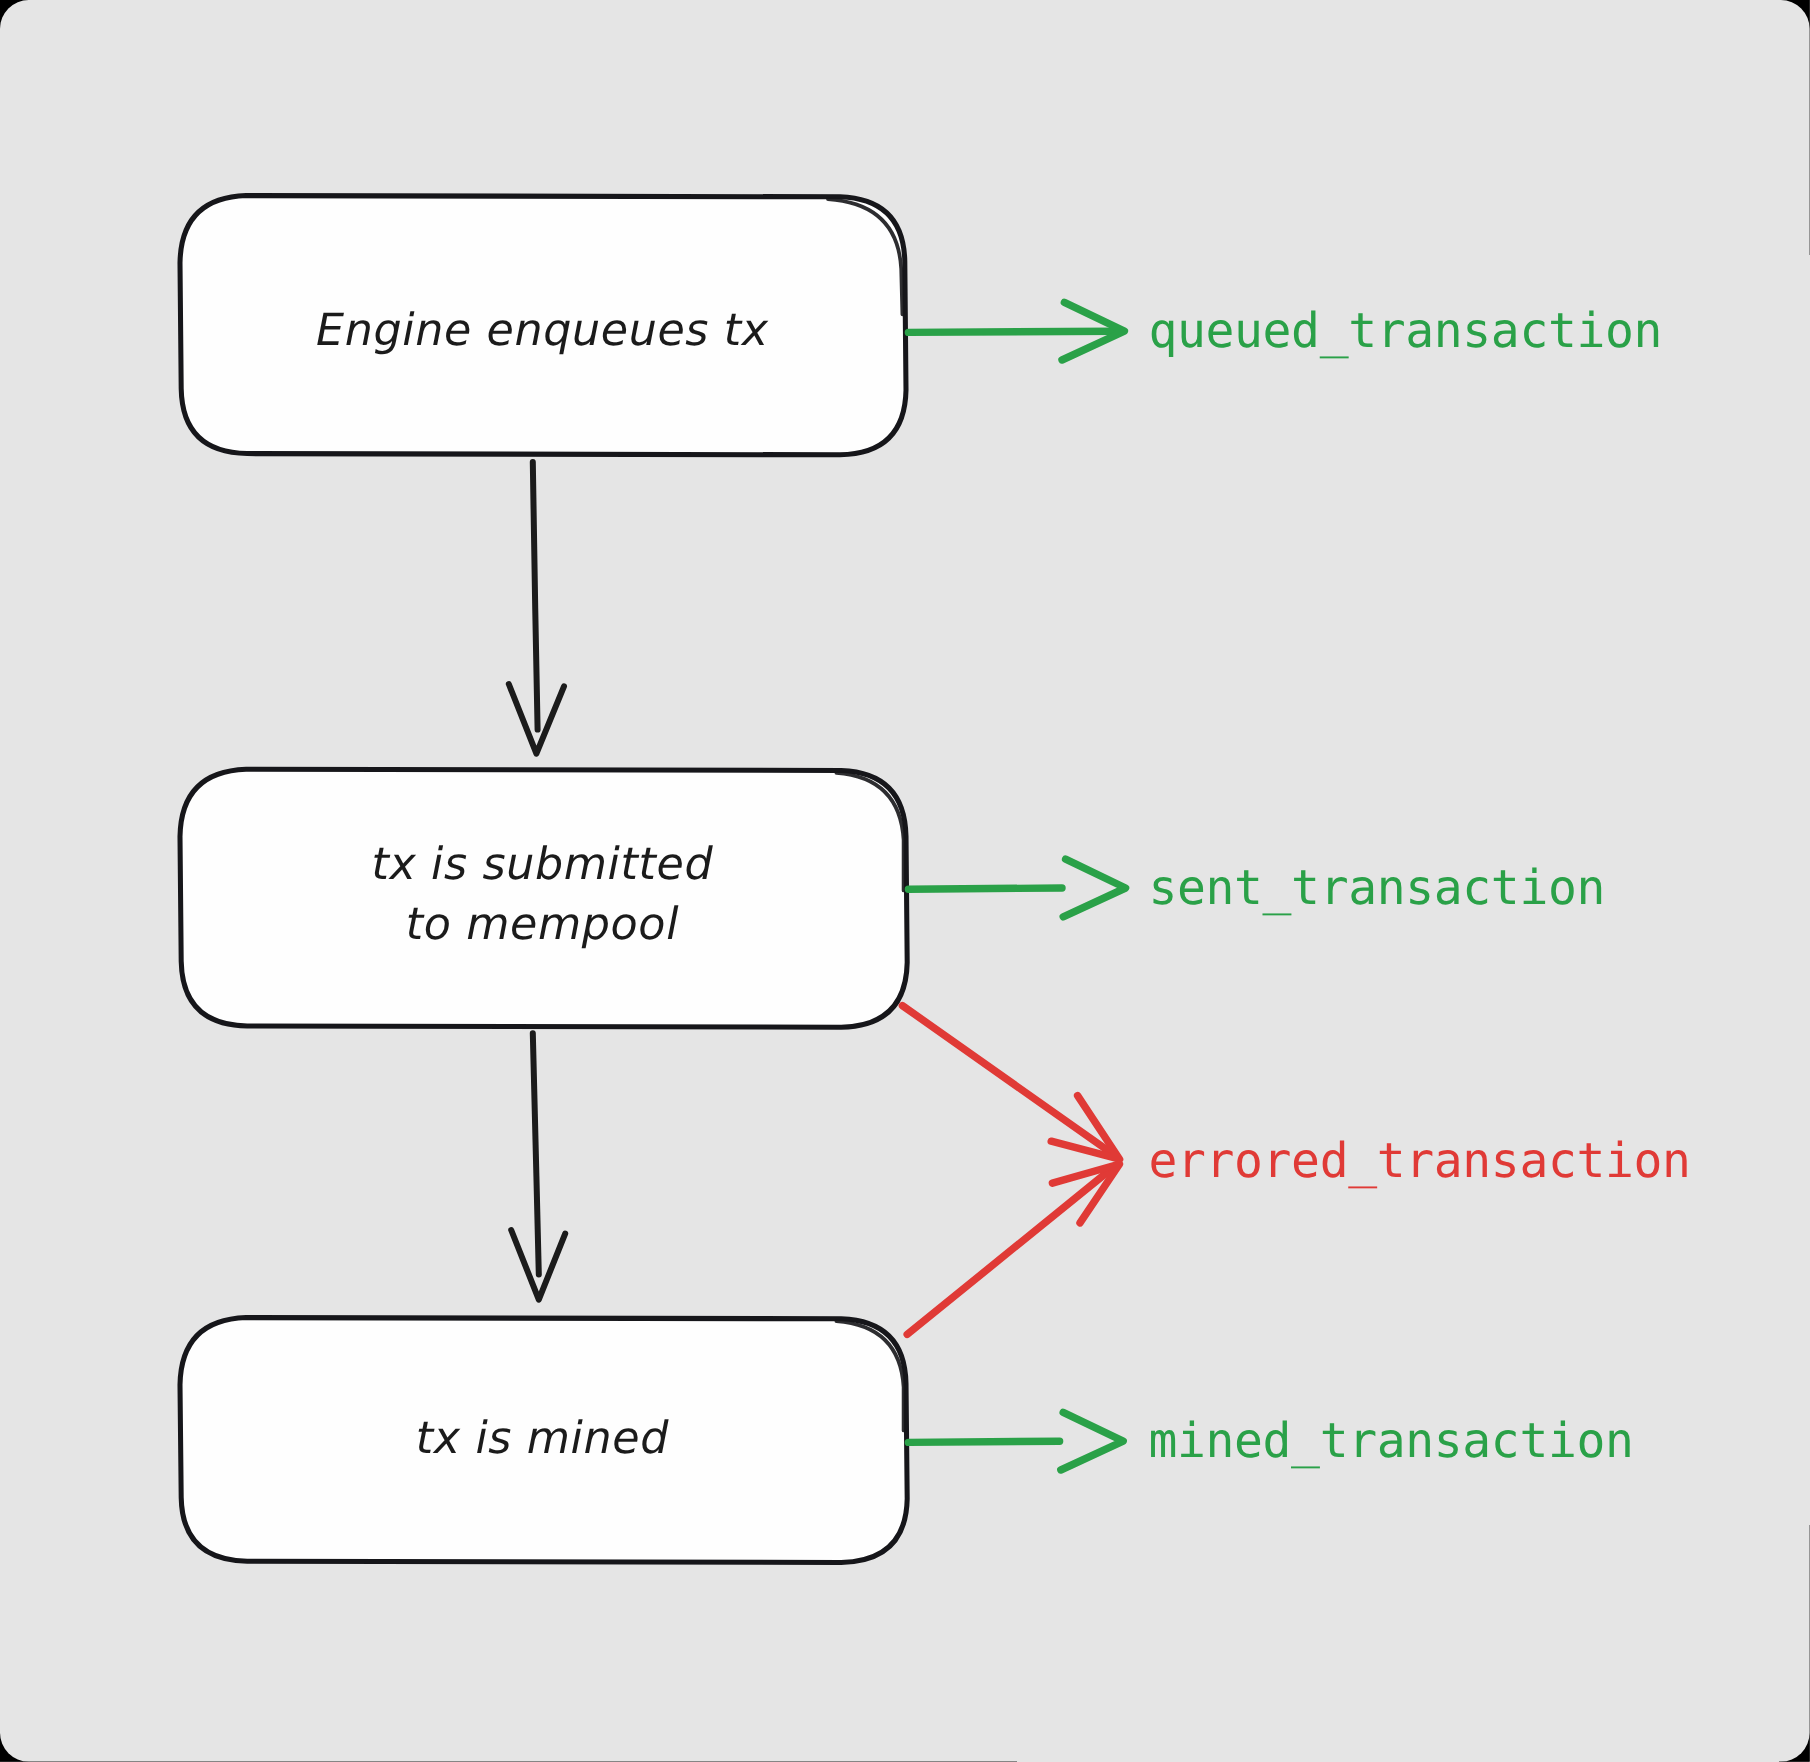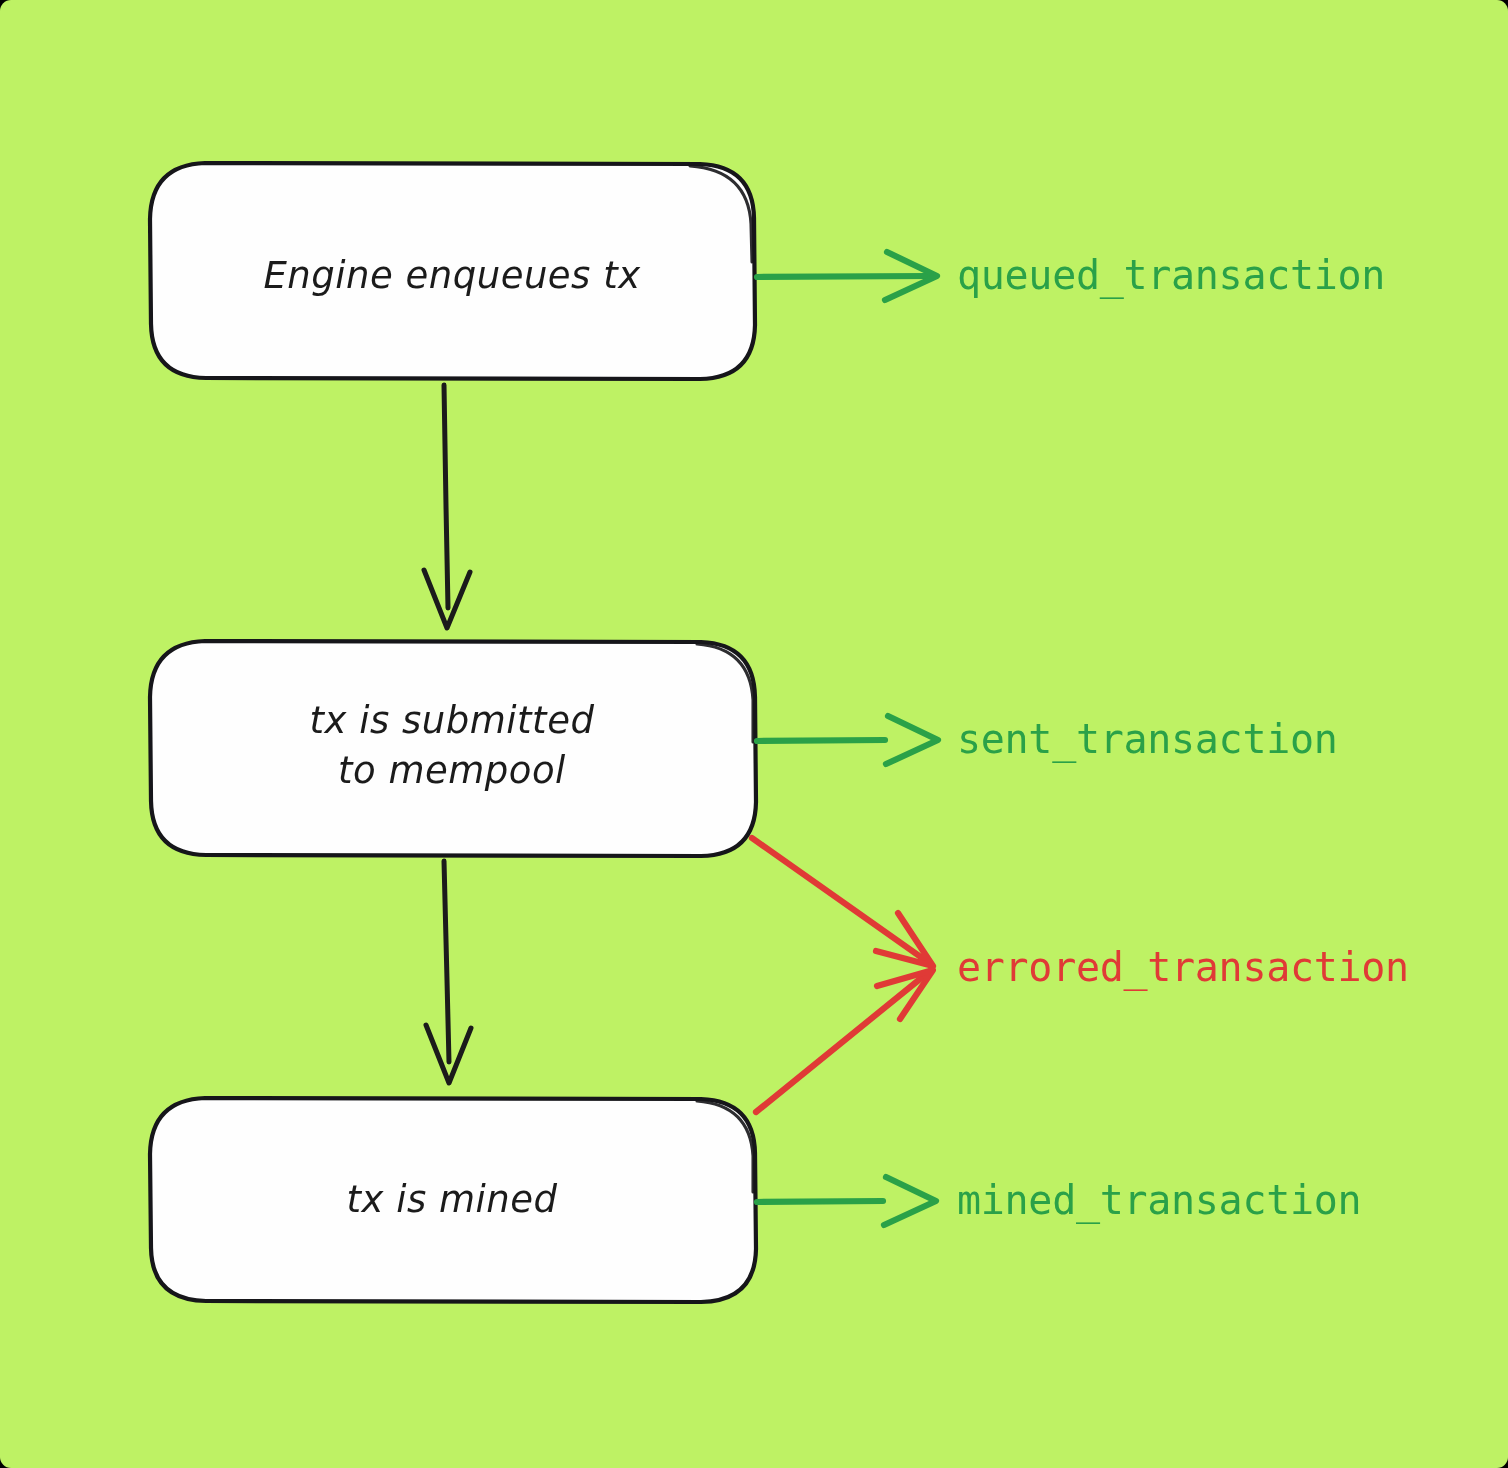--- a/index.html
+++ b/index.html
@@ -12,22 +12,22 @@
     height: 1468px;
     overflow: hidden;
     font-family: "DejaVu Sans", sans-serif;
   }
   #diagram-panel {
     position: absolute;
     left: 0;
     top: 0;
     width: 1508px;
     height: 1468px;
-    background: #bef264;
-    border-radius: 11px;
+    background: #e5e5e5;
+    border-radius: 24px;
     overflow: hidden;
   }
   #flow-svg {
     position: absolute;
     left: 0;
     top: 0;
     width: 1508px;
     height: 1468px;
   }
   .node-label {

